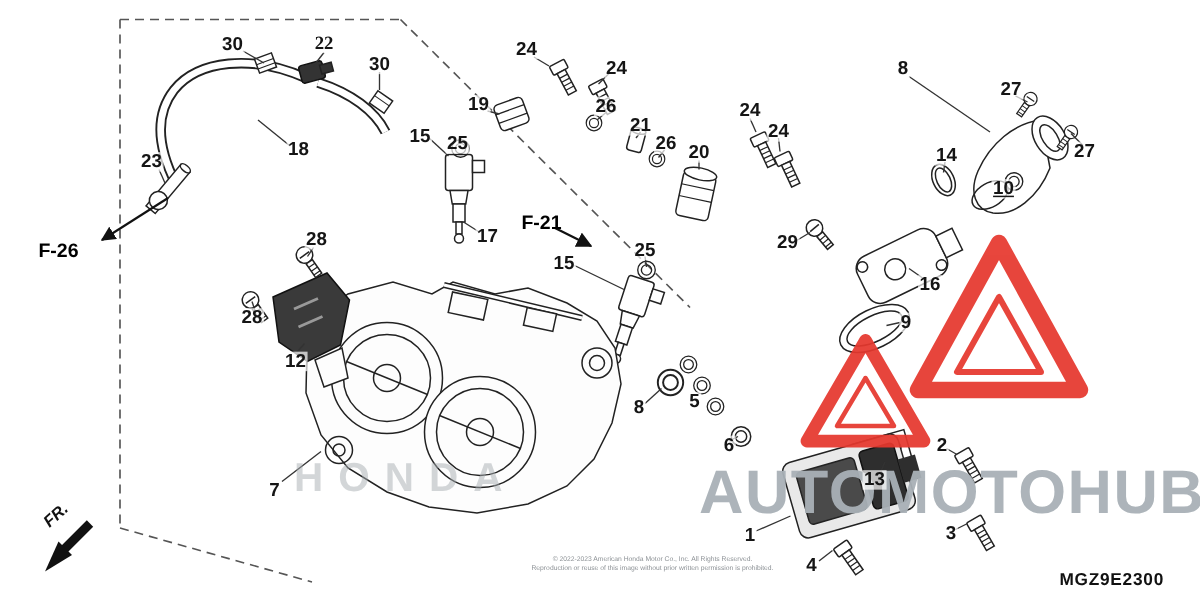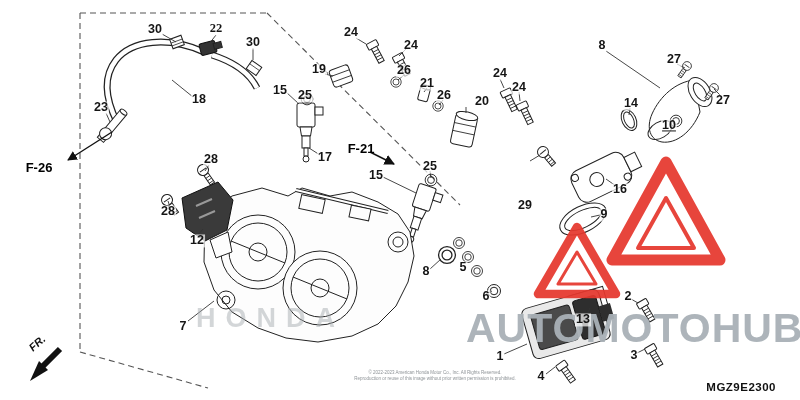--- a/index.html
+++ b/index.html
@@ -296,25 +296,25 @@
       <div class="callout" style="left: 444px; top: 96px;">26</div>
       <div class="callout" style="left: 500px; top: 74px;">24</div>
       <div class="callout" style="left: 519px; top: 88px;">24</div>
       <div class="callout" style="left: 602px; top: 46px;">8</div>
       <div class="callout" style="left: 674px; top: 60px;">27</div>
       <div class="callout" style="left: 723px; top: 101px;">27</div>
       <div class="callout" style="left: 101px; top: 108px;">23</div>
       <div class="callout" style="left: 199px; top: 100px;">18</div>
       <div class="callout" style="left: 280px; top: 91px;">15</div>
       <div class="callout" style="left: 305px; top: 96px;">25</div>
-      <div class="callout" style="left: 466px; top: 102px; margin-left: 16px;">20</div>
+      <div class="callout" style="left: 466px; top: 102px;">20</div>
       <div class="callout" style="left: 631px; top: 104px;">14</div>
       <div class="callout" style="left: 669px; top: 126px; text-decoration: underline;">10</div>
       <div class="callout" style="left: 325px; top: 158px;">17</div>
-      <div class="callout" style="left: 525px; top: 162px; margin-top: 44px;">29</div>
+      <div class="callout" style="left: 525px; top: 162px;">29</div>
       <div class="callout" style="left: 430px; top: 167px;">25</div>
       <div class="callout" style="left: 376px; top: 176px;">15</div>
       <div class="callout" style="left: 211px; top: 160px;">28</div>
       <div class="callout" style="left: 620px; top: 190px;">16</div>
       <div class="callout" style="left: 168px; top: 212px;">28</div>
       <div class="callout" style="left: 197px; top: 241px;">12</div>
       <div class="callout" style="left: 604px; top: 215px;">9</div>
       <div class="callout" style="left: 426px; top: 272px;">8</div>
       <div class="callout" style="left: 463px; top: 268px;">5</div>
       <div class="callout" style="left: 486px; top: 297px;">6</div>

